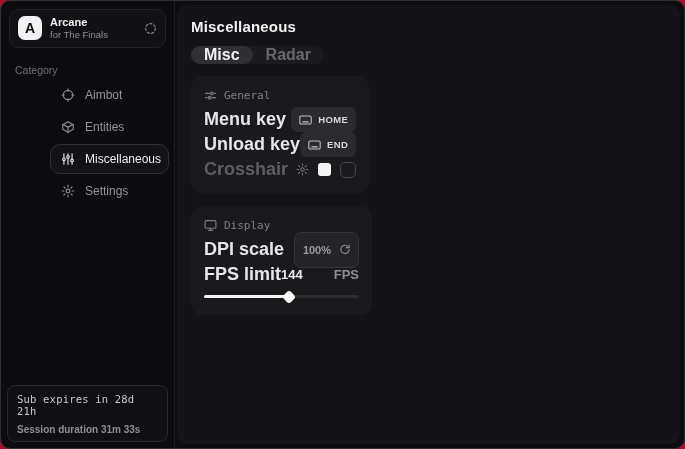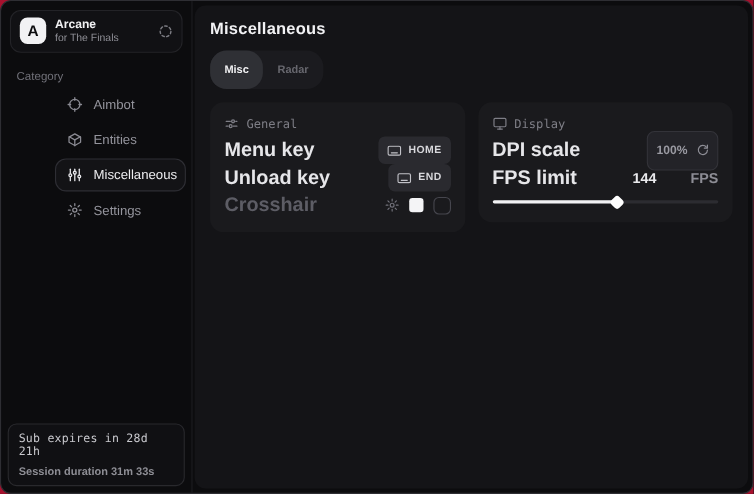--- a/index.html
+++ b/index.html
@@ -75,25 +75,25 @@
   .main {
     flex:1; background:#141417; border-radius:10px;
     padding:13px 14px;
   }
   .page-title { font-size:15px; font-weight:bold; color:#f2f2f4; letter-spacing:0.2px; }
   .tabs {
     margin-top:11px; display:inline-flex; align-items:center;
     background:#1b1b1f; border-radius:15px;
   }
   .tab {
-    font-size:10px; padding:12px 13px; border-radius:15px;
+    font-size:16px; padding:0 13px; border-radius:15px;
     color:#67676e; cursor:pointer; font-weight:bold;
   }
   .tab.active { background:#2f3035; color:#f0f0f2; }
-  .cards { display:flex; gap:12px; margin-top:12px; align-items:flex-start; }
+  .cards { display:flex; gap:12px; margin-top:12px; align-items:flex-start;flex-direction:column; }
   .card {
     flex:1; background:#1a1a1d; border-radius:12px;
     padding:10px 13px 13px 13px;
   }
   .card-header {
     display:flex; align-items:center; gap:7px;
     font-family:"DejaVu Sans Mono", monospace;
     font-size:11px; color:#7e7e86; margin:3px 0 6px 0;
   }
   .card-header .ico { display:flex; color:#7e7e86; }

